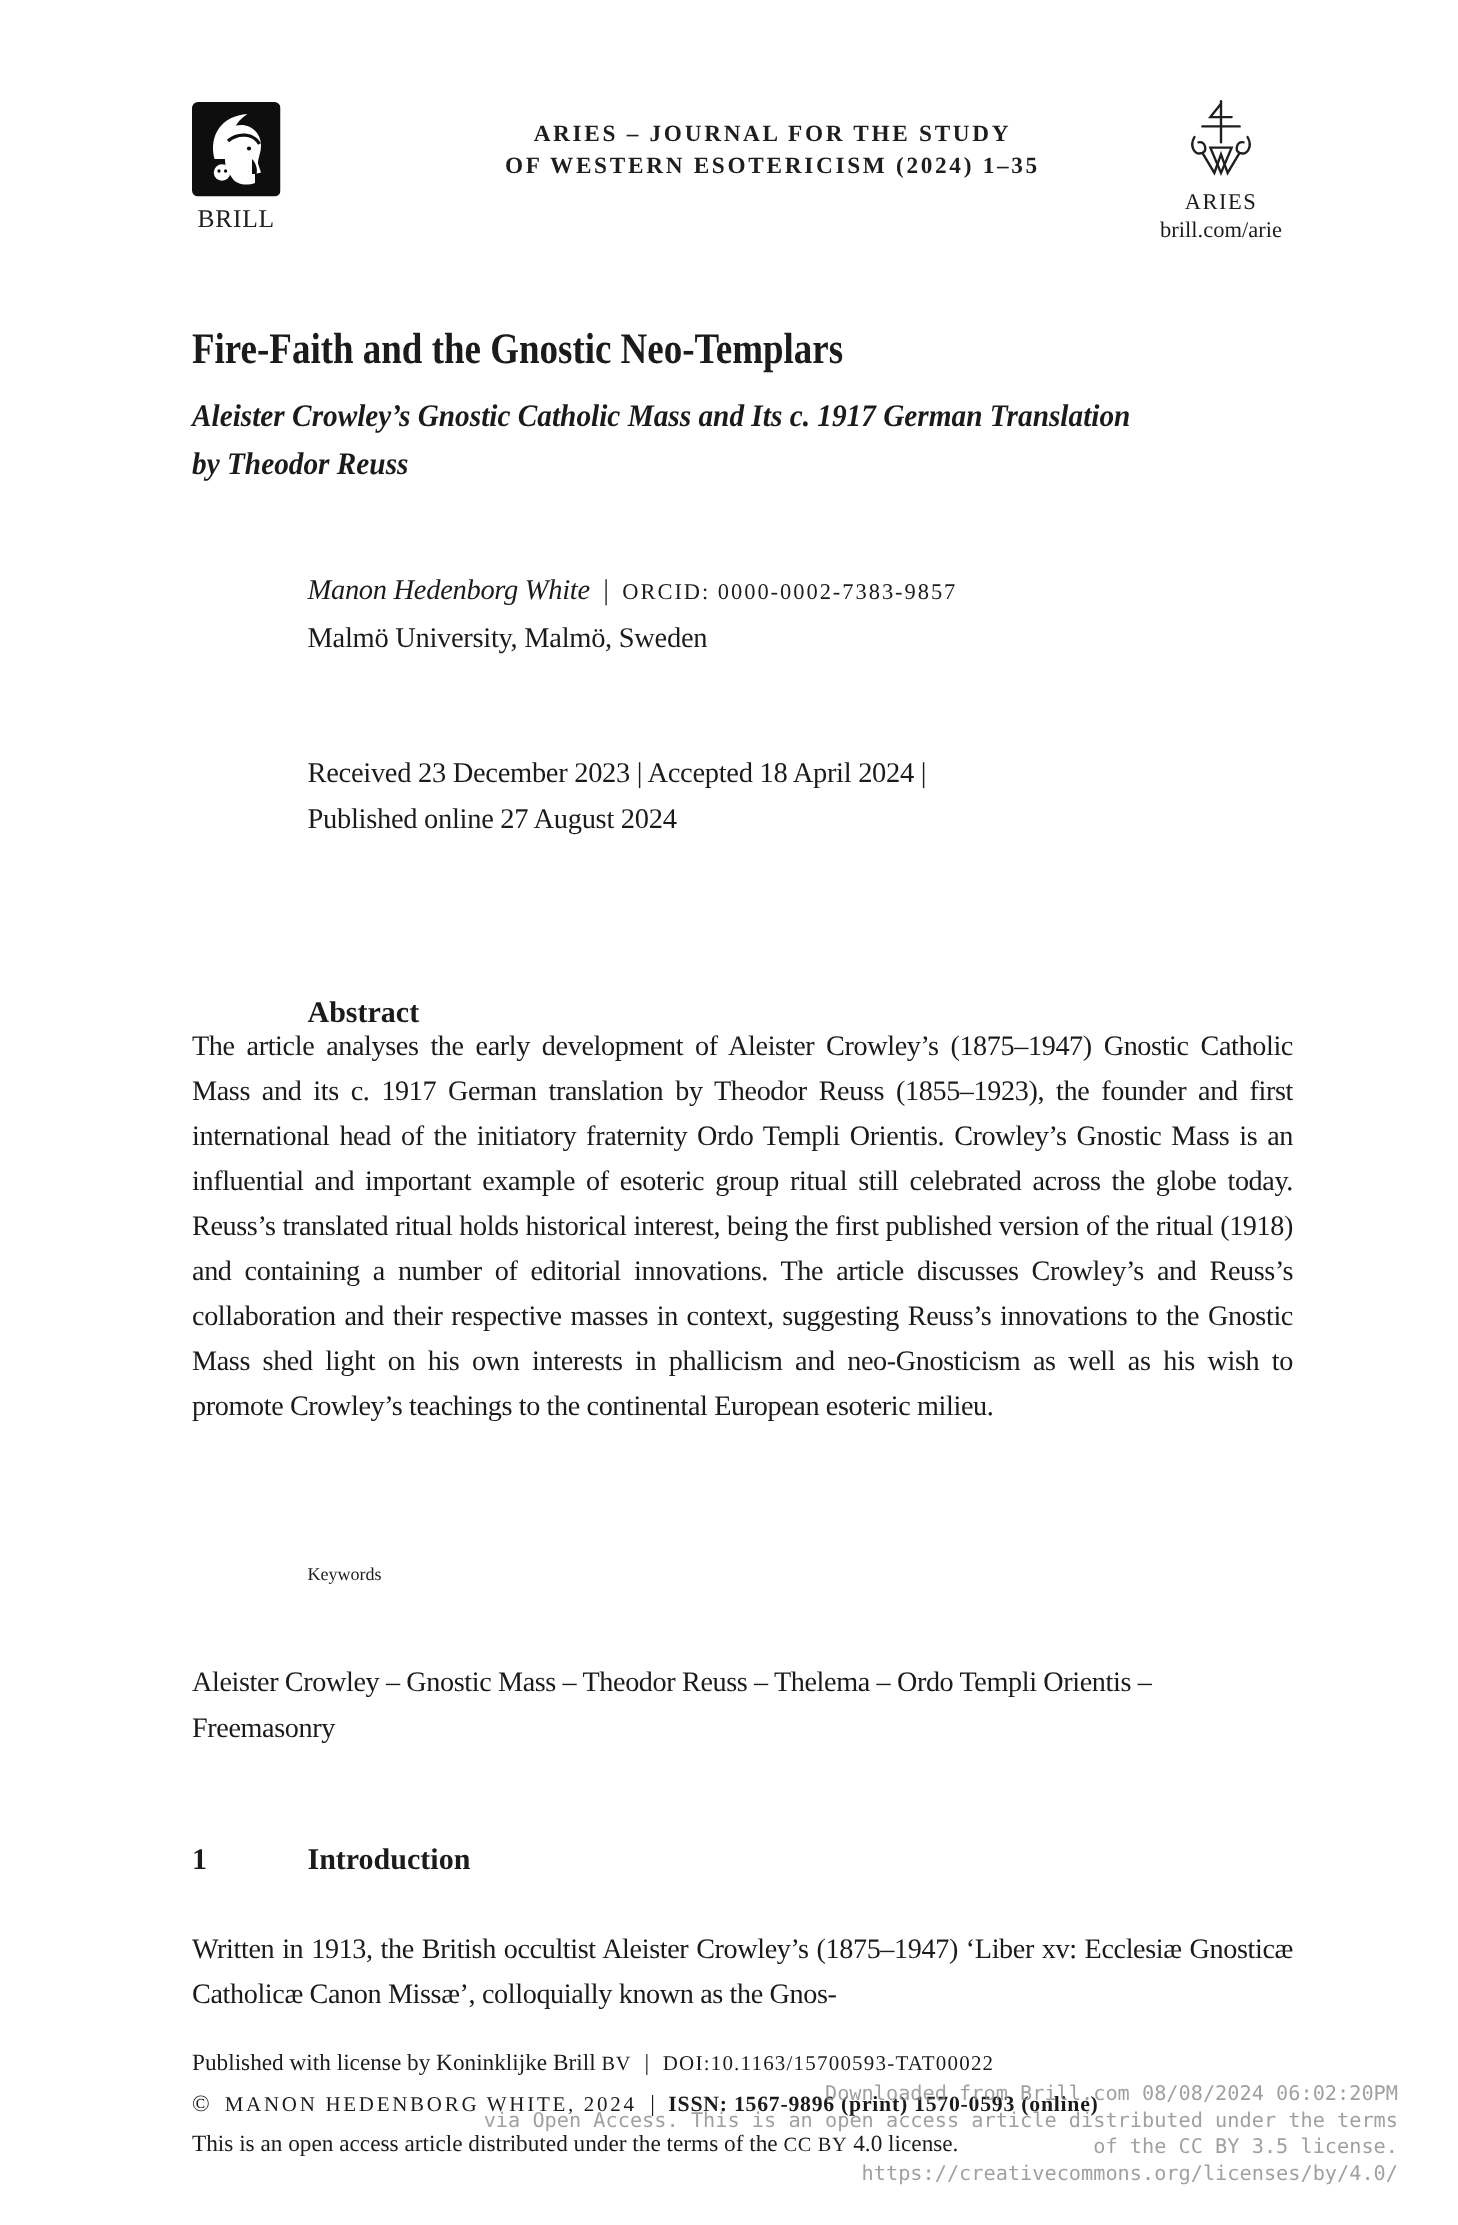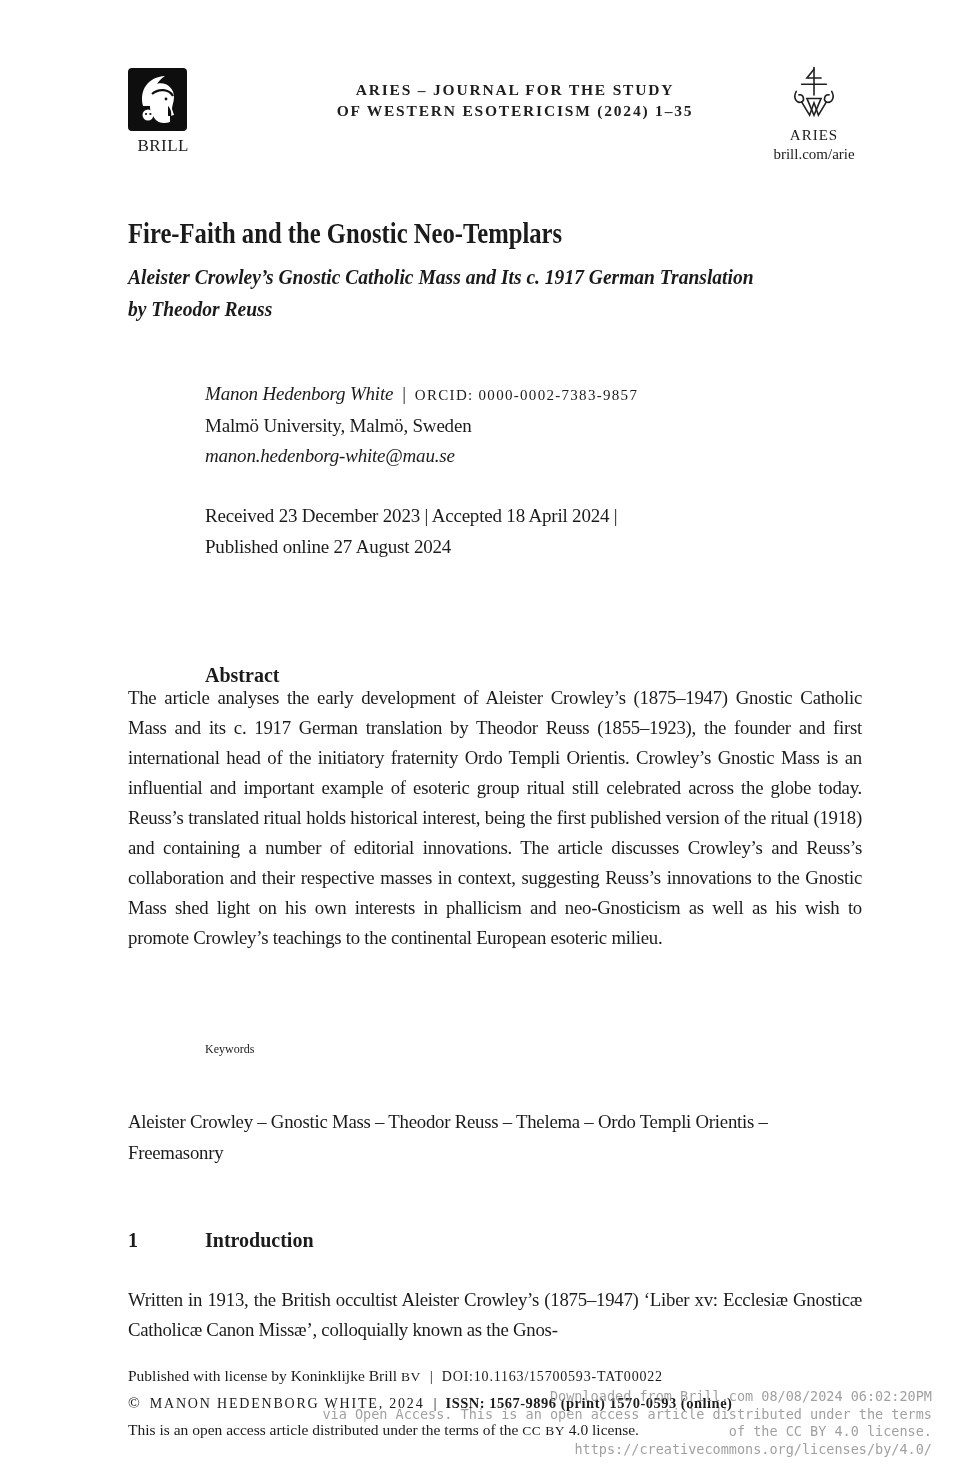--- a/index.html
+++ b/index.html
@@ -3,21 +3,21 @@
 <meta charset="utf-8">
 <style>
   html,body { margin:0; padding:0; background:#ffffff; }
   .page {
     position:relative; width:972px; height:1483px; background:#ffffff;
     font-family:"Liberation Serif", serif; color:#1b1b1b; overflow:hidden;
   }
   
   .brill-logo { position:absolute; left:128px; top:68px; width:59px; height:63px; }
   .brill-word {
-    position:absolute; left:126px; top:136px; width:63px; text-align:right;
+    position:absolute; left:126px; top:136px; width:63px; text-align:center;
     font-size:17px; letter-spacing:0.5px; color:#202020;
   }
   .journal-head {
     position:absolute; left:128px; top:79px; width:734px; text-align:center;
     font-size:15.5px; font-weight:700; letter-spacing:1.8px; line-height:21px;
     color:#1e1e1e; white-space:nowrap;padding-left:20px;
   }
   .aries-block { position:absolute; left:762px; top:64px; width:104px; text-align:center; }
   .aries-sigil svg { display:block; margin:0 auto; }
   .aries-name { font-size:15px; letter-spacing:1px; margin-top:3px; }
@@ -117,21 +117,20 @@
   <div class="subtitle">
     <div>Aleister Crowley’s Gnostic Catholic Mass and Its c. 1917 German Translation</div>
     <div>by Theodor Reuss</div>
   </div>
 
   <div class="author-block">
     <div>
       <span class="author-name">Manon Hedenborg White</span><span class="author-sep">|</span><span class="orcid">ORCID: 0000-0002-7383-9857</span>
     </div>
     <div>Malmö University, Malmö, Sweden</div>
-    <div class="email">manon.hedenborg-white@mau.se</div>
   </div>
 
   <div class="dates-block">
     <div>Received 23 December 2023 | Accepted 18 April 2024 |</div>
     <div>Published online 27 August 2024</div>
   </div>
 
   <div class="h-abstract">Abstract</div>
   <div class="abstract-body">The article analyses the early development of Aleister Crowley’s (1875–1947) Gnostic Catholic Mass and its c. 1917 German translation by Theodor Reuss (1855–1923), the founder and first international head of the initiatory fraternity Ordo Templi Orientis. Crowley’s Gnostic Mass is an influential and important example of esoteric group ritual still celebrated across the globe today. Reuss’s translated ritual holds historical interest, being the first published version of the ritual (1918) and containing a number of editorial innovations. The article discusses Crowley’s and Reuss’s collaboration and their respective masses in context, suggesting Reuss’s innovations to the Gnostic Mass shed light on his own interests in phallicism and neo-Gnosticism as well as his wish to promote Crowley’s teachings to the continental European esoteric milieu.</div>
 
@@ -151,17 +150,17 @@
       <span>©</span><span class="sc-name">MANON HEDENBORG WHITE, 2024</span><span class="fsep">|</span><span class="sc-issn">ISSN: 1567-9896 (print) 1570-0593 (online)</span>
     </div>
     <div>
       <span>This is an open access article distributed under the terms of the </span><span class="sc-cc">CC BY</span><span> 4.0 license.</span>
     </div>
   </div>
 
   <div class="watermark">
     <div>Downloaded from Brill.com 08/08/2024 06:02:20PM</div>
     <div>via Open Access. This is an open access article distributed under the terms</div>
-    <div>of the CC BY 4.0 license.</div>
+    <div>of the CC BY 3.5 license.</div>
     <div>https://creativecommons.org/licenses/by/4.0/</div>
   </div>
 
 </div>
 
 </body></html>

